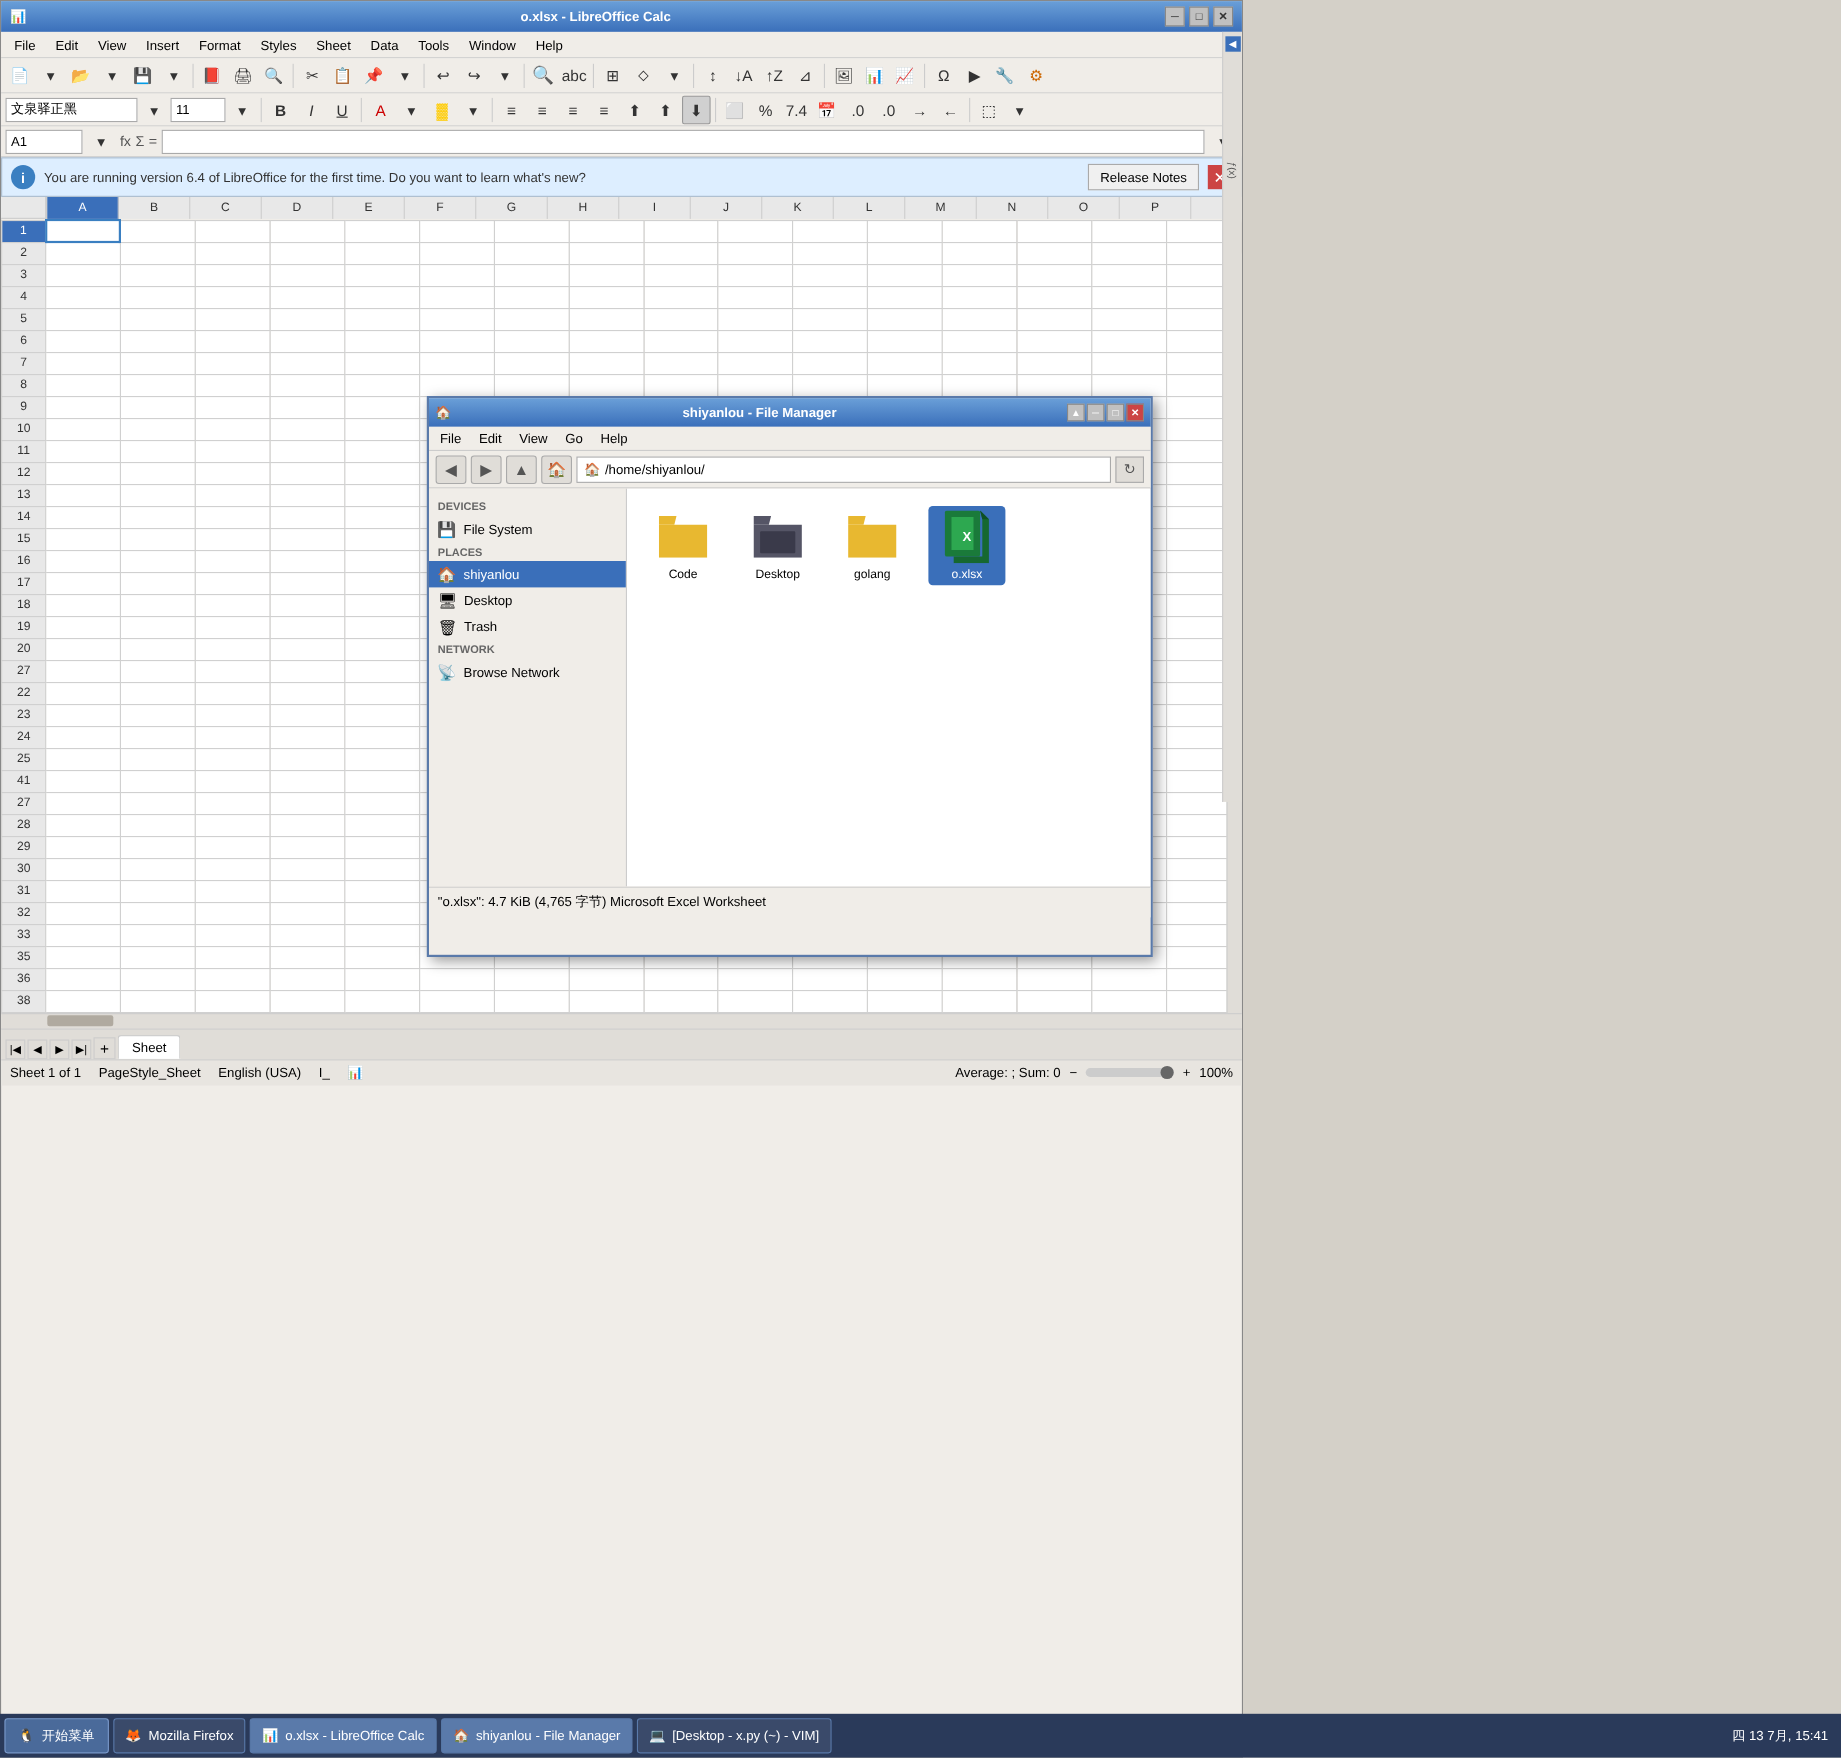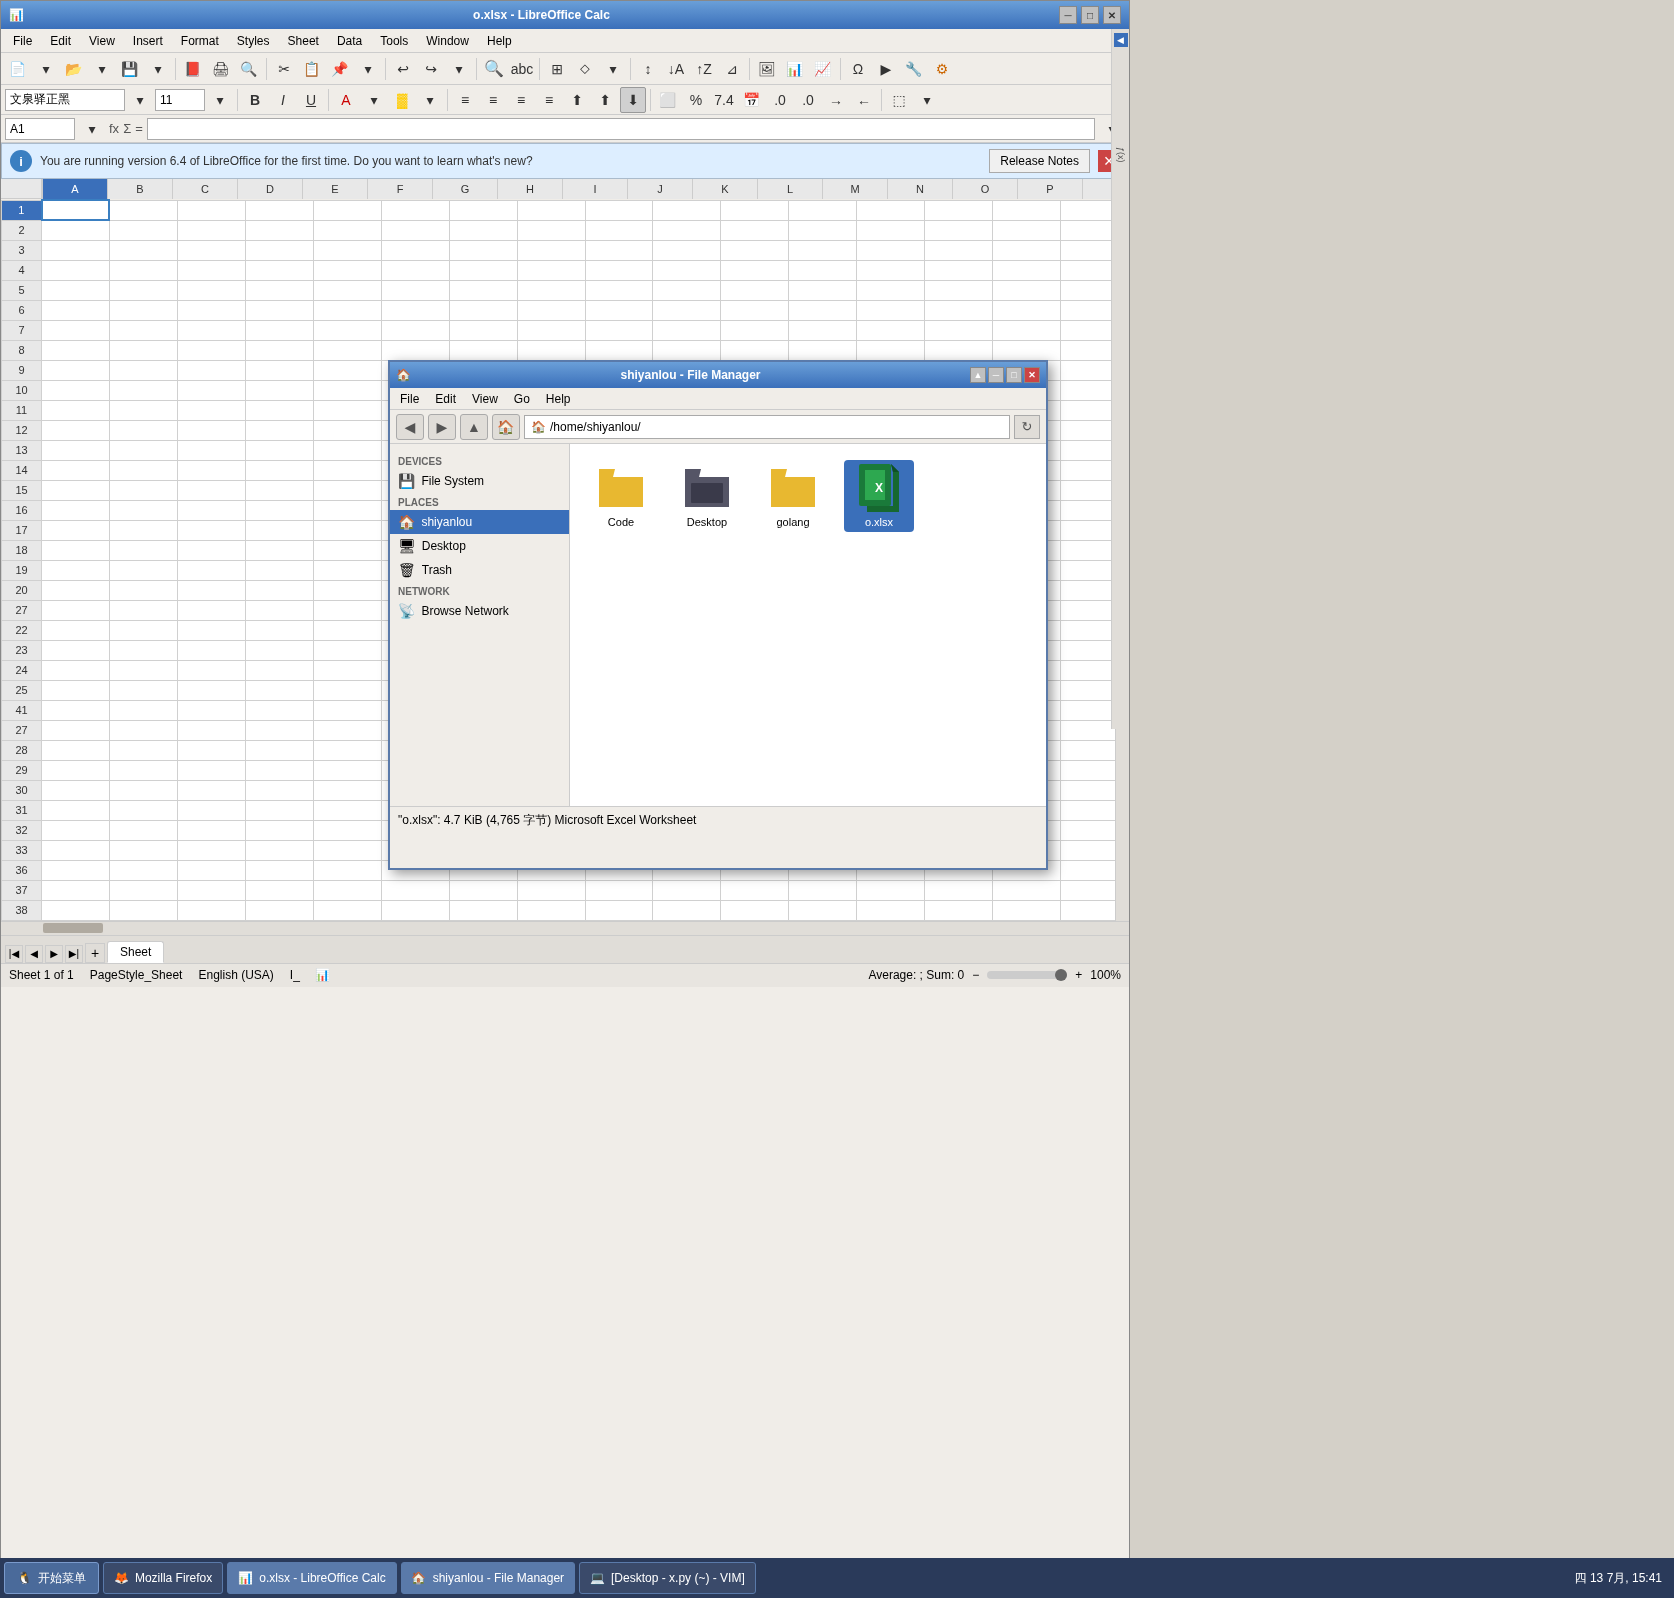--- a/index.html
+++ b/index.html
@@ -1228,40 +1228,40 @@
                 <td class="cell" style="min-width: 65px;"></td>
                 <td class="cell" style="min-width: 65px;"></td>
                 <td class="cell" style="min-width: 65px;"></td>
                 <td class="cell" style="min-width: 65px;"></td>
                 <td class="cell" style="min-width: 65px;"></td>
                 <td class="cell" style="min-width: 65px;"></td>
                 <td class="cell" style="min-width: 65px;"></td>
                 <td class="cell" style="min-width: 65px;"></td>
               </tr>
               <tr>
+                <td class="row-num">35</td>
+                <td class="cell" style="min-width: 65px;"></td>
+                <td class="cell" style="min-width: 65px;"></td>
+                <td class="cell" style="min-width: 65px;"></td>
+                <td class="cell" style="min-width: 65px;"></td>
+                <td class="cell" style="min-width: 65px;"></td>
+                <td class="cell" style="min-width: 65px;"></td>
+                <td class="cell" style="min-width: 65px;"></td>
+                <td class="cell" style="min-width: 65px;"></td>
+                <td class="cell" style="min-width: 65px;"></td>
+                <td class="cell" style="min-width: 65px;"></td>
+                <td class="cell" style="min-width: 65px;"></td>
+                <td class="cell" style="min-width: 65px;"></td>
+                <td class="cell" style="min-width: 65px;"></td>
+                <td class="cell" style="min-width: 65px;"></td>
+                <td class="cell" style="min-width: 65px;"></td>
+                <td class="cell" style="min-width: 65px;"></td>
+              </tr>
+              <tr>
                 <td class="row-num">36</td>
-                <td class="cell" style="min-width: 65px;"></td>
-                <td class="cell" style="min-width: 65px;"></td>
-                <td class="cell" style="min-width: 65px;"></td>
-                <td class="cell" style="min-width: 65px;"></td>
-                <td class="cell" style="min-width: 65px;"></td>
-                <td class="cell" style="min-width: 65px;"></td>
-                <td class="cell" style="min-width: 65px;"></td>
-                <td class="cell" style="min-width: 65px;"></td>
-                <td class="cell" style="min-width: 65px;"></td>
-                <td class="cell" style="min-width: 65px;"></td>
-                <td class="cell" style="min-width: 65px;"></td>
-                <td class="cell" style="min-width: 65px;"></td>
-                <td class="cell" style="min-width: 65px;"></td>
-                <td class="cell" style="min-width: 65px;"></td>
-                <td class="cell" style="min-width: 65px;"></td>
-                <td class="cell" style="min-width: 65px;"></td>
-              </tr>
-              <tr>
-                <td class="row-num">37</td>
                 <td class="cell" style="min-width: 65px;"></td>
                 <td class="cell" style="min-width: 65px;"></td>
                 <td class="cell" style="min-width: 65px;"></td>
                 <td class="cell" style="min-width: 65px;"></td>
                 <td class="cell" style="min-width: 65px;"></td>
                 <td class="cell" style="min-width: 65px;"></td>
                 <td class="cell" style="min-width: 65px;"></td>
                 <td class="cell" style="min-width: 65px;"></td>
                 <td class="cell" style="min-width: 65px;"></td>
                 <td class="cell" style="min-width: 65px;"></td>

